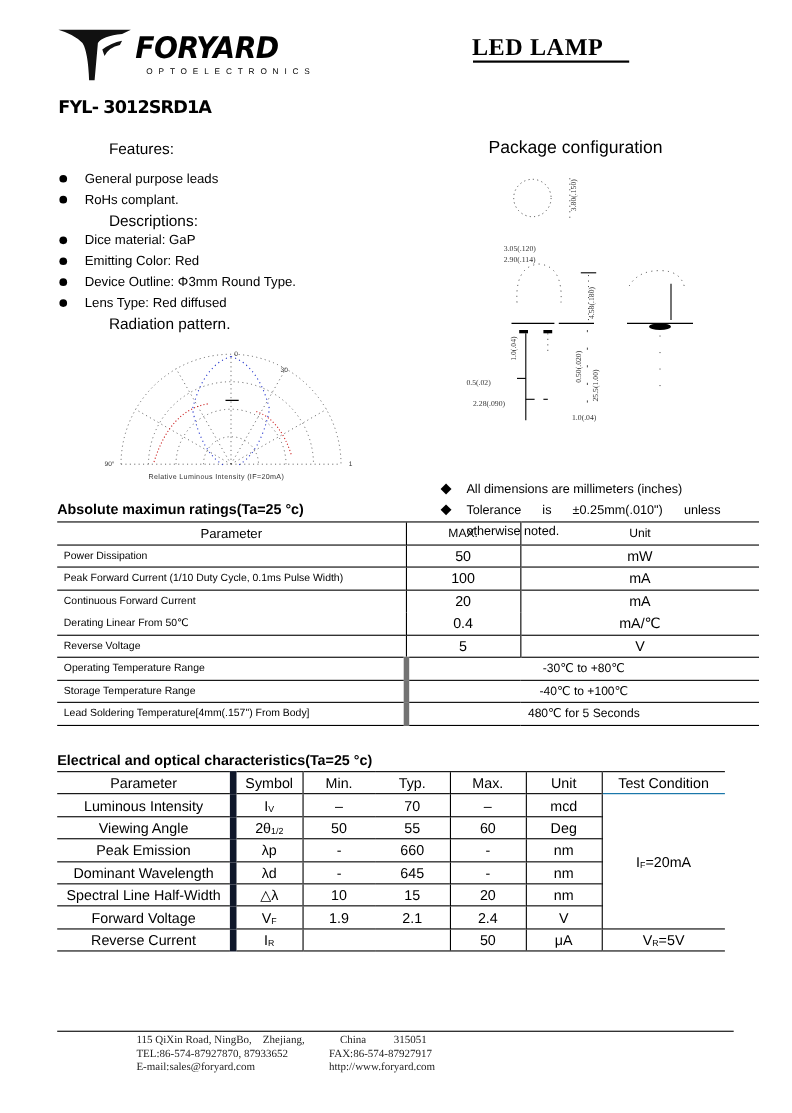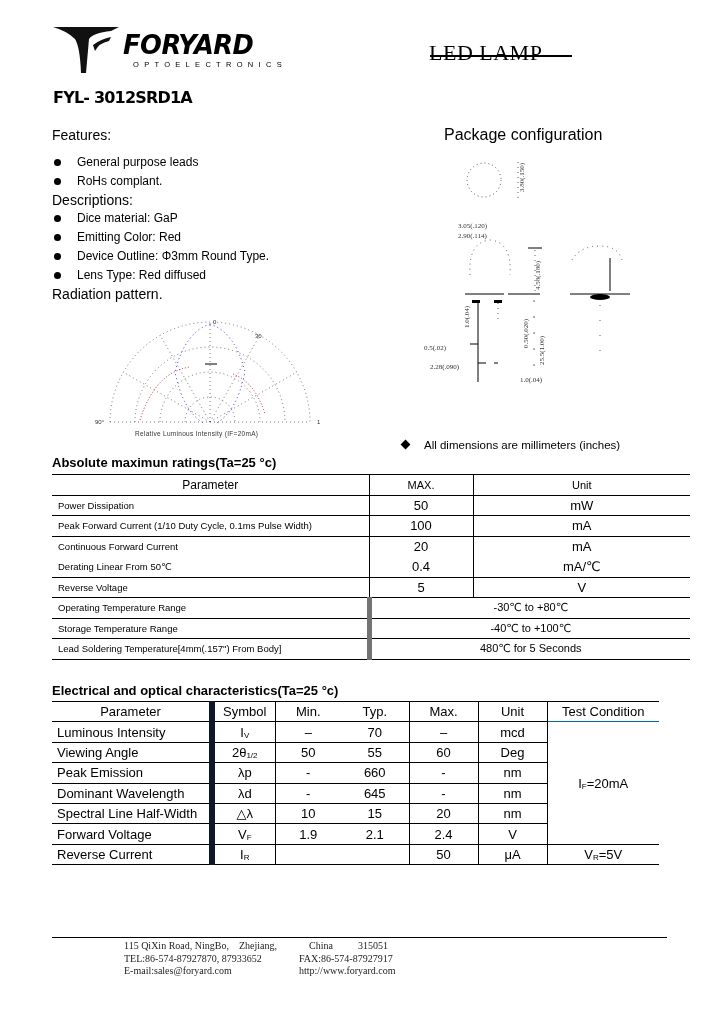--- a/index.html
+++ b/index.html
@@ -7,25 +7,25 @@
   body { position: relative; font-family: "Liberation Sans", "DejaVu Sans", sans-serif; color: #000; }
 
   .abs { position: absolute; }
 
   
   .logo { left: 53px; top: 25px; width: 220px; height: 50px; }
   .logo svg { position: absolute; left: 0; top: 0; }
   .brand { position: absolute; left: 70px; top: 4px; font-family: "DejaVu Sans", sans-serif; font-weight: bold; font-style: italic; font-size: 27px; letter-spacing: -0.5px; transform: scaleX(0.95); transform-origin: left; }
   .brand-sub { position: absolute; left: 80px; top: 35px; font-size: 7.5px; letter-spacing: 5.3px; }
   .part-no { left: 53px; top: 88px; font-family: "DejaVu Sans", sans-serif; font-weight: bold; font-size: 16px; letter-spacing: -0.8px; }
-  .doc-title { left: 429px; top: 40px; font-family: "Liberation Serif", serif; font-weight: normal; font-size: 22px; letter-spacing: 0.5px; }
+  .doc-title { left: 429px; top: 30px; font-family: "Liberation Serif", serif; font-weight: bold; font-size: 22px; letter-spacing: 0.5px; }
   .title-rule { left: 430px; top: 55px; width: 142px; height: 2px; background: #000; }
 
   
-  .section-h { font-size: 14px; }
+  .section-h { font-size: 14px; margin-left: 47px; }
   .bul-list { list-style: none; }
   .bul-list li { position: relative; padding-left: 25px; font-size: 12px; height: 19px; line-height: 19px; }
   .bul-list li::before { content: ""; position: absolute; left: 2px; top: 6px; width: 7px; height: 7px; border-radius: 50%; background: #000; }
 
   
   .pkg-title { left: 444px; top: 126px; font-size: 16px; }
   .diamond-list { left: 400px; top: 400px; width: 255px; list-style: none; margin-top: 36px; }
   .diamond-list li { position: relative; padding-left: 24px; font-size: 11.5px; line-height: 19px; }
   .diamond-list li::before { content: ""; position: absolute; left: 2px; top: 5px; width: 7px; height: 7px; background: #000; transform: rotate(45deg); }
   .tol-line { display: flex; justify-content: space-between; }
@@ -40,21 +40,21 @@
   .abs-table .c-unit { border-left: 1px solid #000; text-align: center; font-size: 13px; }
   .abs-table th.c-param { text-align: center; font-size: 12px; }
   .abs-table th.c-max, .abs-table th.c-unit { font-size: 11px; }
   .abs-table .span { border-left: 5px solid #737373; text-align: center; font-size: 11px; }
   .abs-table .no-top td { border-top: none; }
 
   .elec-table { left: 52px; top: 701px; width: 607px; font-size: 13px; }
   .elec-table td, .elec-table th { height: 20.4px; padding: 0 5px; font-weight: normal; border-top: 1px solid #000; }
   .elec-table tr:last-child td { border-bottom: 1px solid #000; }
   .elec-table th { font-size: 13px; text-align: center; }
-  .elec-table .c1 { width: 160px; text-align: left; }
+  .elec-table .c1 { width: 160px; text-align: center; }
   .elec-table th.c1 { text-align: center; }
   .elec-table .c2 { width: 63px; border-left: 6px solid #0f172a; text-align: center; }
   .elec-table .c3 { width: 66px; border-left: 1px solid #000; text-align: center; }
   .elec-table .c4 { width: 68px; text-align: center; }
   .elec-table .c5 { width: 69px; border-left: 1px solid #000; text-align: center; }
   .elec-table .c6 { width: 69px; border-left: 1px solid #000; text-align: center; }
   .elec-table .c7 { border-left: 1px solid #000; text-align: center; }
   .elec-table .small { font-size: 13px; }
   .elec-table td.tc { border-top: 1px solid #0369a1; }
   .sub { font-size: 8px; vertical-align: -1px; }
@@ -159,20 +159,29 @@
       <text transform="translate(120,140) rotate(-90)">4.58(.180)</text>
       <text transform="translate(49,178) rotate(-90)">1.0(.04)</text>
       <text transform="translate(108,198) rotate(-90)">0.50(.020)</text>
       <text transform="translate(124,215) rotate(-90)">25.5(1.00)</text>
     </g>
   </svg>
 </div>
 
 <ul class="abs diamond-list">
   <li>All dimensions are millimeters (inches)</li>
+  <li>
+    <div class="tol-line">
+      <span>Tolerance</span>
+      <span>is</span>
+      <span>±0.25mm(.010")</span>
+      <span>unless</span>
+    </div>
+    <div>otherwise noted.</div>
+  </li>
 </ul>
 
 <div class="abs" style="left:52px;top:455px;font-size:13px;font-weight:bold;">Absolute maximun ratings(Ta=25  °c)</div>
 <table class="abs abs-table">
   <tbody>
       <tr>
     <th class="c-param">Parameter</th>
     <th class="c-max">MAX.</th>
     <th class="c-unit">Unit</th>
   </tr>

